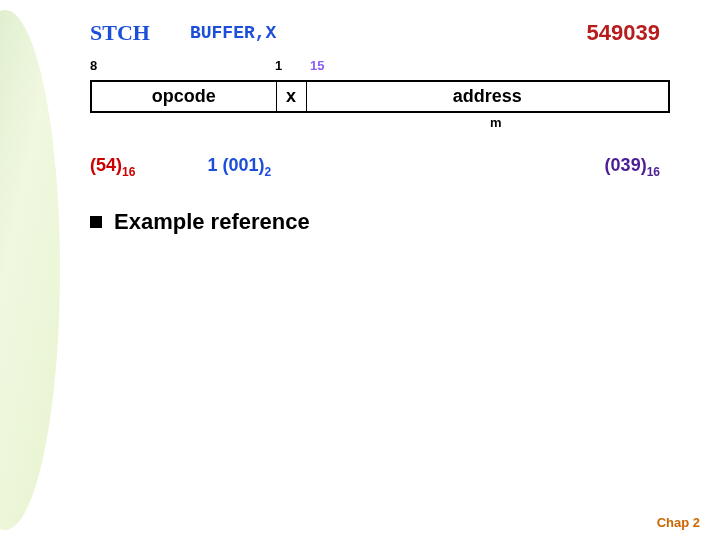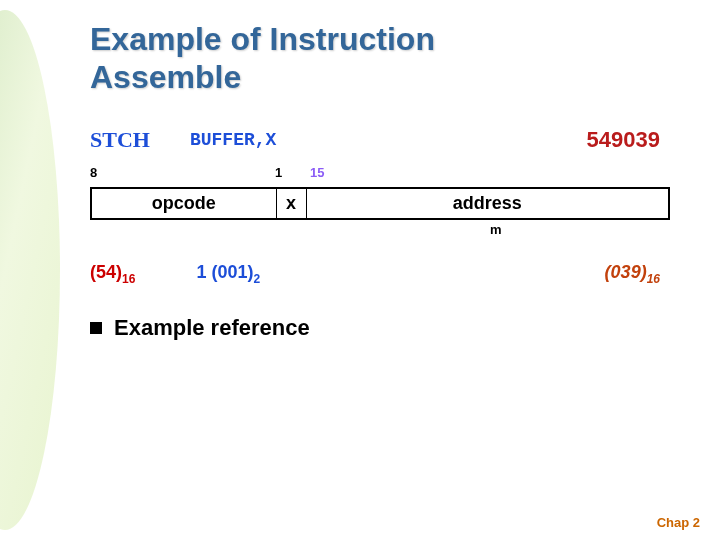--- a/index.html
+++ b/index.html
@@ -149,21 +149,21 @@
       font-weight: bold;
       color: #000;
     }
 
     
     .values-row {
       display: flex;
       align-items: center;
       margin-top: 18px;
       margin-bottom: 30px;
-      gap: 1px;
+      gap: 12px;
     }
 
     .val-54 {
       font-size: 18px;
       font-weight: bold;
       color: #cc0000;
       margin-right: 60px;
     }
 
     .val-54 sub, .val-001 sub, .val-039 sub {
@@ -174,24 +174,23 @@
     .val-001 {
       font-size: 18px;
       font-weight: bold;
       color: #1d4ed8;
       margin-right: 80px;
     }
 
     .val-039 {
       font-size: 18px;
       font-weight: bold;
-      color: #c2410c;
+      color: #4c1d95;
       margin-left: auto;
       margin-right: 30px;
-      font-style: italic;
     }
 
     
     .bullet-row {
       display: flex;
       align-items: center;
       gap: 12px;
       margin-top: 10px;
     }
 
@@ -236,24 +235,20 @@
         <stop offset="50%" style="stop-color:#f0f8e0;stop-opacity:1"></stop>
         <stop offset="100%" style="stop-color:#e8f4d0;stop-opacity:1"></stop>
       </linearGradient>
     </defs>
     <ellipse cx="5" cy="270" rx="55" ry="260" fill="url(#leftGrad)"></ellipse>
   </svg>
 </div>
 
 <div class="main-content">
 
-  <h1 class="title">
-    <span>Example of Instruction</span><br>
-    <span>Assemble</span>
-  </h1>
 
   <div class="instruction-row">
     <span class="stch-label">STCH</span>
     <span class="buffer-label">BUFFER,X</span>
     <span class="hex-result">549039</span>
   </div>
 
   <div class="bit-diagram">
     <div class="bit-labels-top">
       <span class="bit-label-8">8</span>

